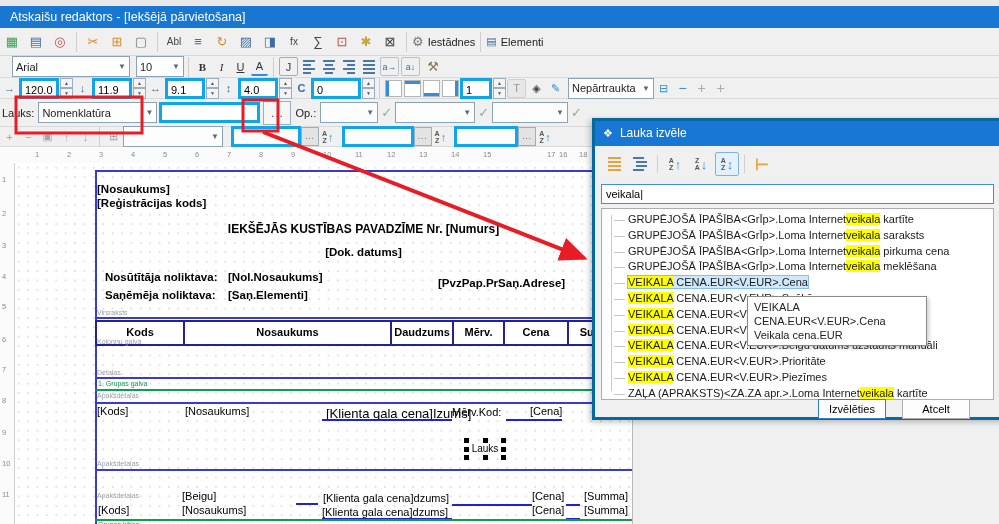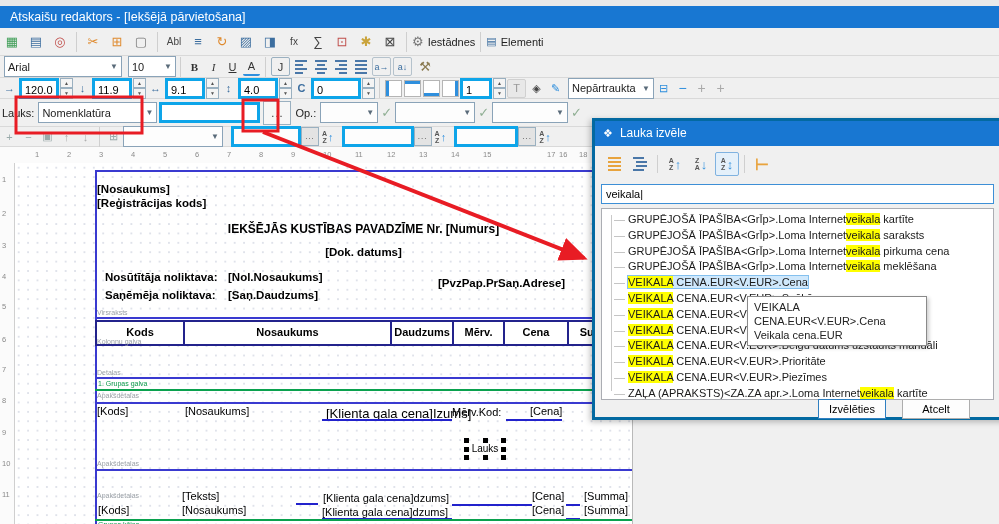--- a/index.html
+++ b/index.html
@@ -127,21 +127,21 @@
     <span style="color:#222;font-size:11px">Iestādnes</span>
     </span>
   <span class="sep"></span>
   <span class="tb">
     <span class="ic-b" style="margin-right:4px;font-size:11px">▤</span>
     <span style="color:#222;font-size:11px">Elementi</span>
     </span>
 </div>
 
 <div class="abs trow" id="row2">
-  <span class="combo" style="width:118px;margin-left:4px">
+  <span class="combo" style="width:118px;margin-left:12px">
     <span>Arial</span>
       <span class="car">▼</span>
     </span>
   <span class="combo" style="width:48px;margin-left:6px">
     <span>10</span>
       <span class="car">▼</span>
     </span>
   <span class="sep"></span>
   <span class="tb small" style="font-weight:bold;color:#333;font-family:'Liberation Serif',serif">B</span>
   <span class="tb small" style="font-style:italic;color:#333;font-family:'Liberation Serif',serif">I</span>
@@ -330,21 +330,21 @@
   <div class="abs" style="left:633px;top:0;width:366px;height:361px;background:#f0f0f0"></div>
 
   <div class="abs doc b" style="left:97px;top:20px;font-size:11.5px">[Nosaukums]</div>
   <div class="abs doc b" style="left:97px;top:34px;font-size:11.5px">[Reģistrācijas kods]</div>
   <div class="abs doc b" style="left:95px;top:59px;width:537px;text-align:center;font-size:12px">IEKŠĒJĀS KUSTĪBAS PAVADZĪME Nr. [Numurs]</div>
   <div class="abs doc b" style="left:95px;top:83px;width:537px;text-align:center;font-size:11.5px">[Dok. datums]</div>
   <div class="abs doc b" style="left:105px;top:108px;font-size:11.5px">Nosūtītāja noliktava:</div>
   <div class="abs doc b" style="left:228px;top:108px;font-size:11.5px">[Nol.Nosaukums]</div>
   <div class="abs doc b" style="left:438px;top:114px;font-size:11.5px">[PvzPap.PrSaņ.Adrese]</div>
   <div class="abs doc b" style="left:105px;top:126px;font-size:11.5px">Saņēmēja noliktava:</div>
-  <div class="abs doc b" style="left:228px;top:126px;font-size:11.5px">[Saņ.Daudzums]</div>
+  <div class="abs doc b" style="left:228px;top:126px;font-size:11.5px">[Saņ.Elementi]</div>
 
   <div class="abs bandlbl" style="left:97px;top:146px">Virsraksts</div>
   <div class="abs bandline" style="left:95px;top:154px;width:537px"></div>
 
   <div id="hdrtable" class="abs">
       <div class="cell" style="width: 88px;">Kods</div>
       <div class="cell" style="width: 207px;">Nosaukums</div>
       <div class="cell" style="width: 62px;">Daudzums</div>
       <div class="cell" style="width: 51px;">Mērv.</div>
       <div class="cell" style="width: 64px;">Cena</div>
@@ -368,21 +368,21 @@
   <div class="abs ul" style="left:506px;top:256px;width:56px"></div>
 
   <div class="abs" id="lauks">
     <span>Lauks</span>
   <b style="left: -2px; top: -2px;"></b><b style="left: 17px; top: -2px;"></b><b style="left: 35px; top: -2px;"></b><b style="left: -2px; top: 7px;"></b><b style="left: 35px; top: 7px;"></b><b style="left: -2px; top: 15px;"></b><b style="left: 17px; top: 15px;"></b><b style="left: 35px; top: 15px;"></b></div>
 
   <div class="abs bandlbl" style="left:97px;top:297px">Apakšdetaļas</div>
   <div class="abs bandline" style="left:95px;top:306px;width:537px"></div>
 
   <div class="abs bandlbl" style="left:97px;top:329px">Apakšdetaļas</div>
-  <div class="abs doc" style="left:182px;top:327px;font-size:11px">[Teksts]</div>
+  <div class="abs doc" style="left:182px;top:327px;font-size:11px">[Beigu]</div>
   <div class="abs doc" style="left:323px;top:329px;font-size:11px">[Klienta gala cena]dzums]</div>
   <div class="abs doc" style="left:532px;top:327px;font-size:11px">[Cena]</div>
   <div class="abs doc" style="left:584px;top:327px;font-size:11px">[Summa]</div>
   <div class="abs ul" style="left:296px;top:340px;width:22px"></div>
   <div class="abs ul" style="left:452px;top:341px;width:80px"></div>
   <div class="abs ul" style="left:566px;top:341px;width:14px"></div>
 
   <div class="abs doc" style="left:98px;top:341px;font-size:11px">[Kods]</div>
   <div class="abs doc" style="left:182px;top:341px;font-size:11px">[Nosaukums]</div>
   <div class="abs doc" style="left:322px;top:343px;font-size:11px">[Klienta gala cena]dzums]</div>

